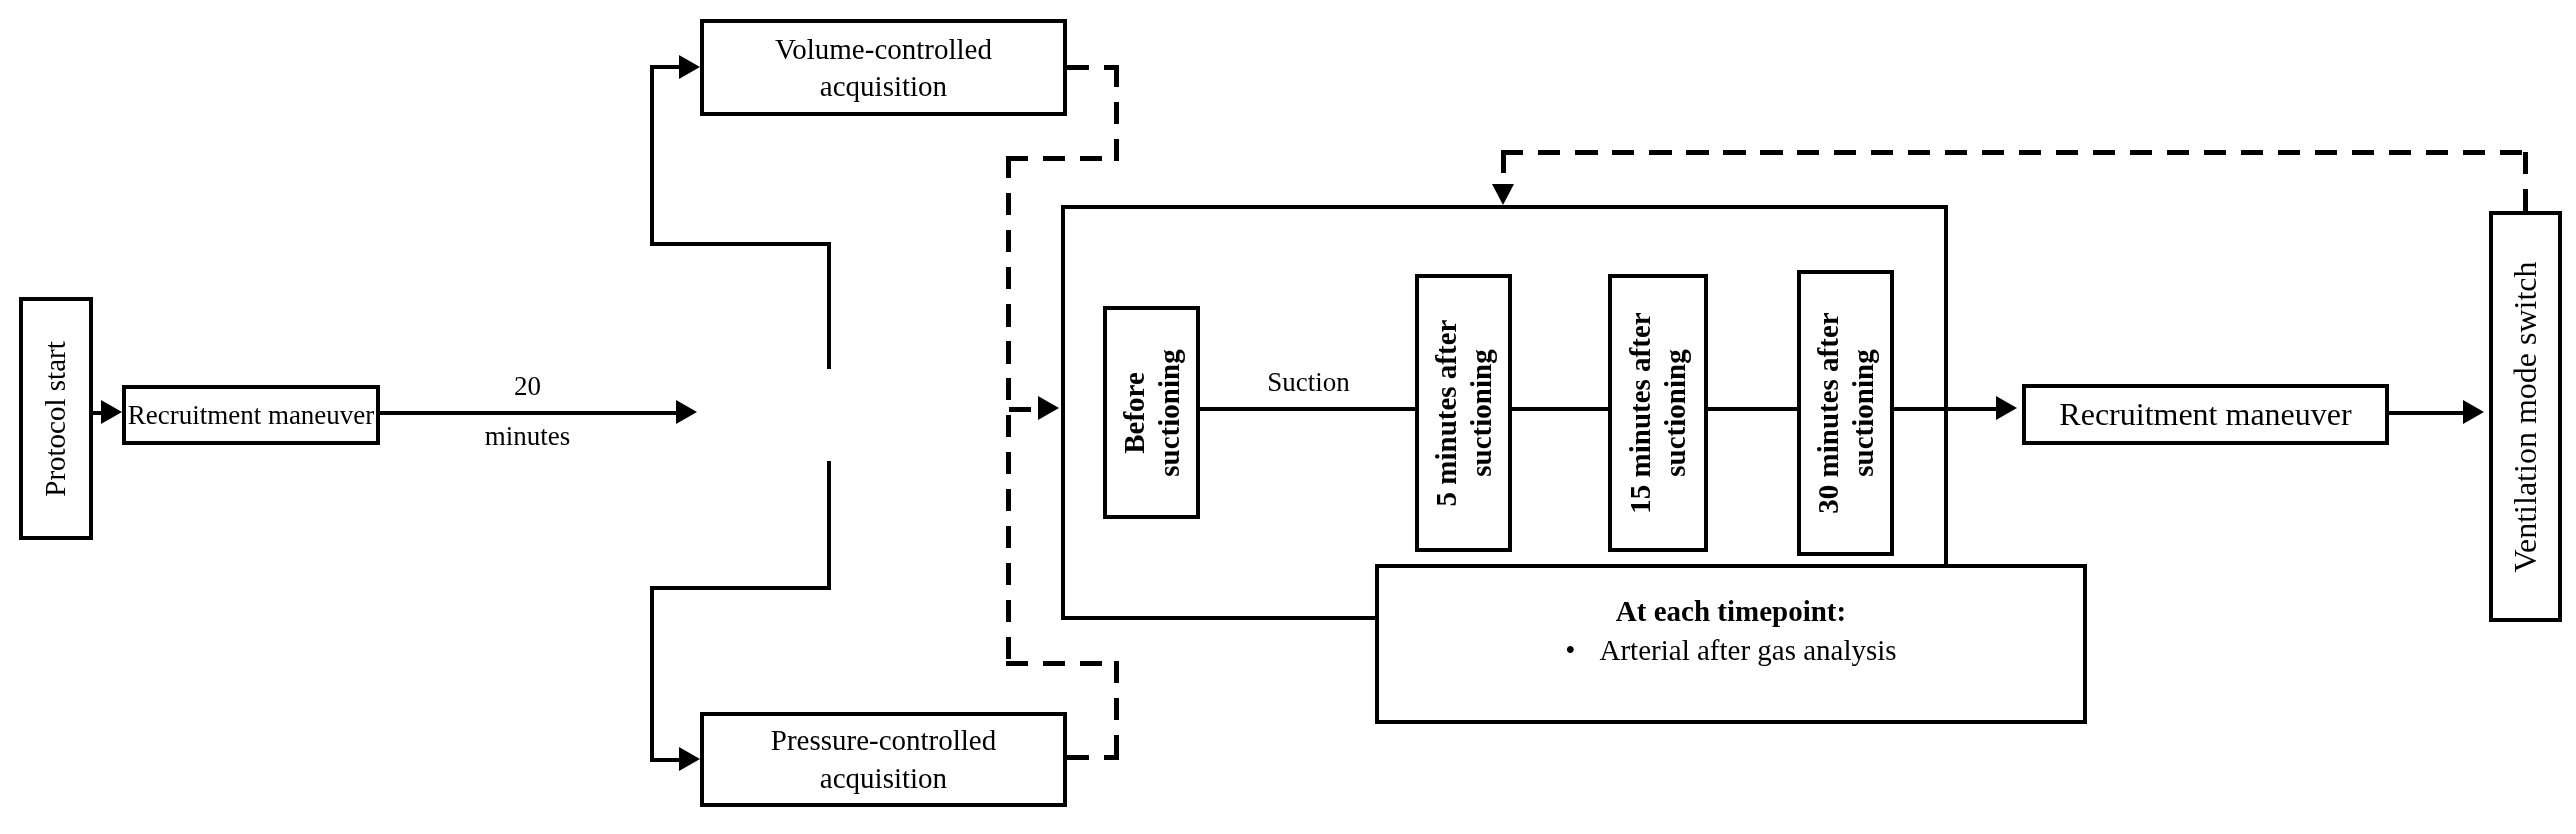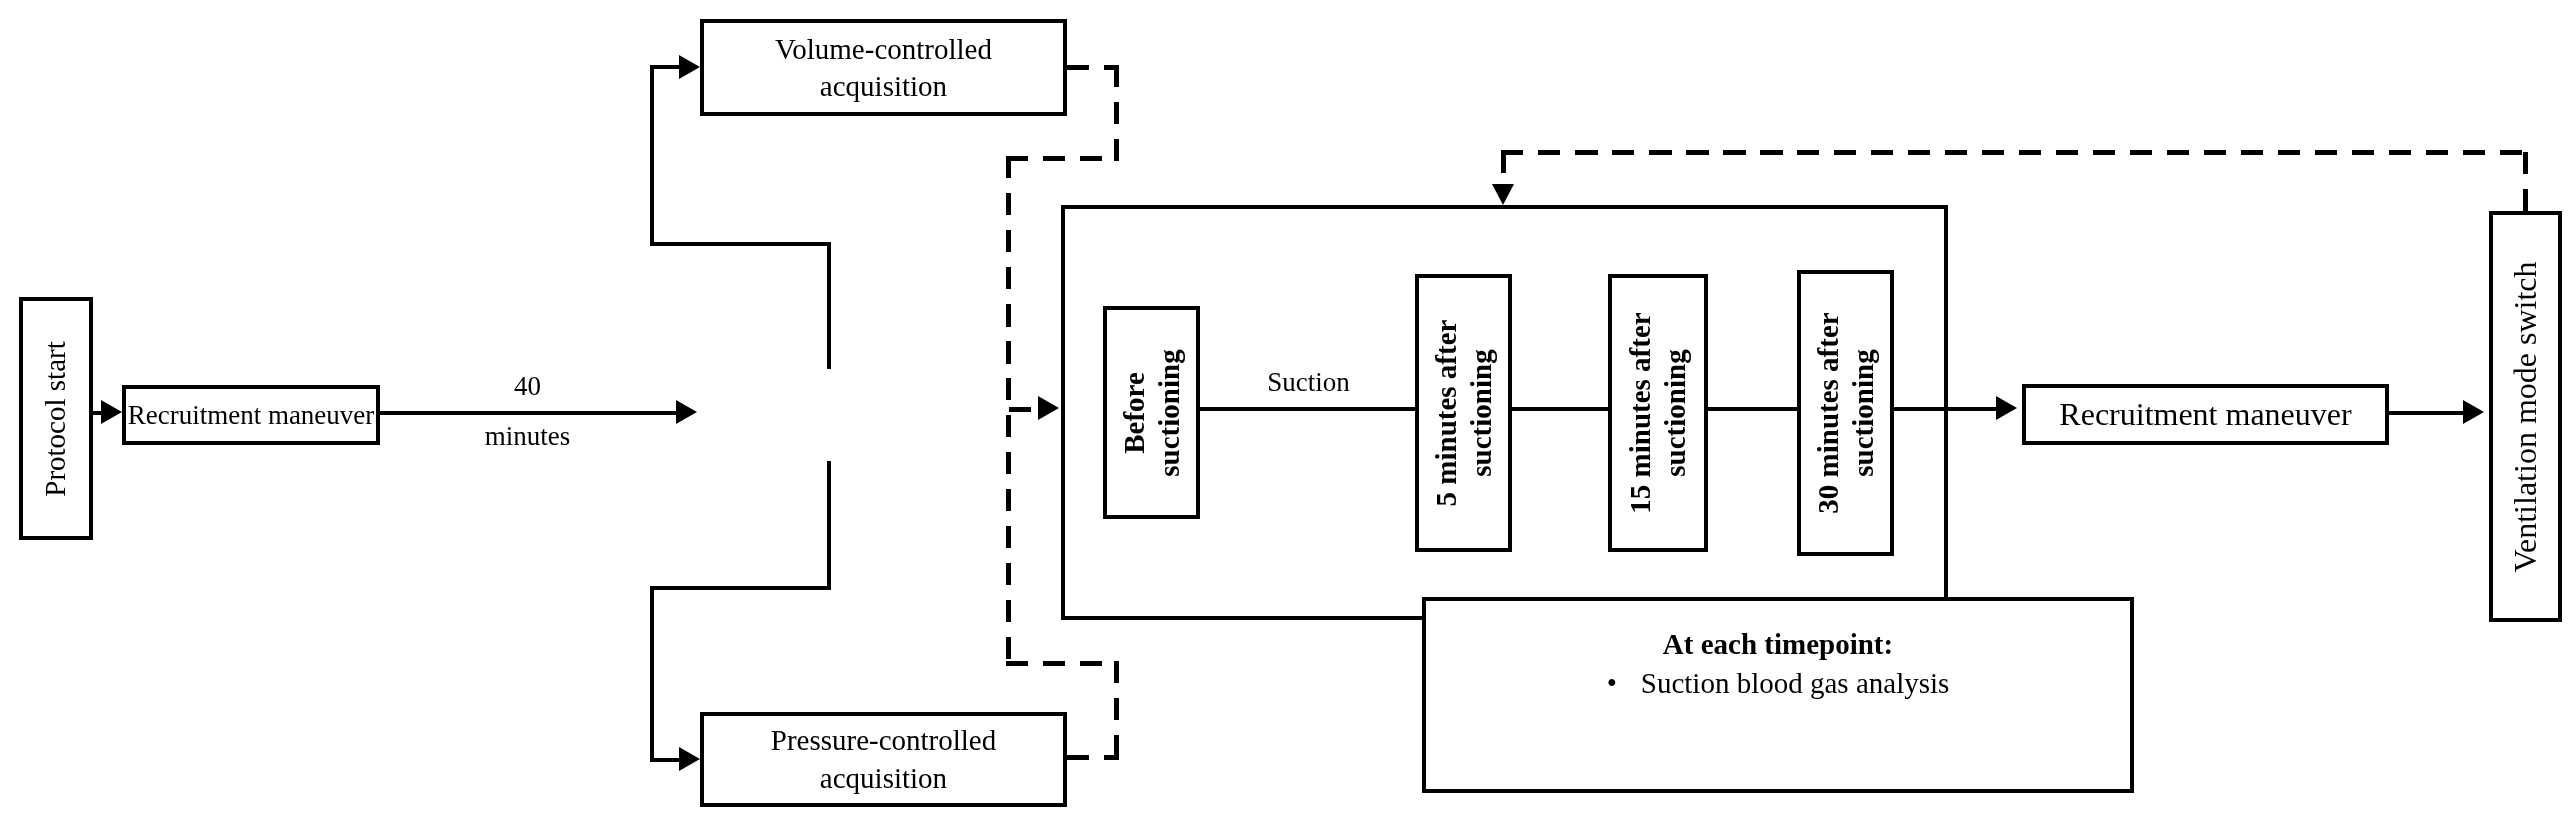--- a/index.html
+++ b/index.html
@@ -67,21 +67,21 @@
   <div class="dash-h" style="left:1067px;top:755px;width:52px;"></div>
 
   <div class="dash-h" style="left:1009px;top:407px;width:27px;"></div>
   <div class="ah-r" style="left:1038px;top:396px;"></div>
 
   <div class="dash-v" style="left:2523px;top:152px;height:59px;"></div>
   <div class="dash-h" style="left:1501px;top:150px;width:1025px;"></div>
   <div class="dash-v" style="left:1501px;top:150px;height:35px;"></div>
   <div class="ah-d" style="left:1492px;top:184px;"></div>
 
-  <div class="floatlbl f34" style="left:447px;top:361px;width:161px;line-height:50px;white-space:pre-line;">40
+  <div class="floatlbl f34" style="left:447px;top:361px;width:161px;line-height:50px;white-space:pre-line;">20
 minutes</div>
   <div class="floatlbl f34" style="left:1228px;top:367px;width:161px;">Suction</div>
 
   <div class="box" style="left:1061px;top:205px;width:887px;height:415px;z-index:1;background:transparent;"></div>
 
   <div class="box" style="left:19.3px;top:297px;width:74px;height:243px;">
     <div class="vlabel f36" style="width:225px;">Protocol start</div>
   </div>
 
   <div class="box" style="left:122px;top:385px;width:258px;height:60px;">
@@ -120,23 +120,23 @@
   </div>
 
   <div class="box" style="left:2022px;top:384px;width:367px;height:61px;">
     <div class="lbl f40">Recruitment maneuver</div>
   </div>
 
   <div class="box" style="left:2489px;top:211px;width:73px;height:411px;">
     <div class="vlabel f40" style="width:394px;">Ventilation mode switch</div>
   </div>
 
-  <div class="note" style="left:1375px;top:597px;width:712px;height:196px;margin-left:47px;">
+  <div class="note" style="left:1375px;top:564px;width:712px;height:160px;">
     <div class="note-inner">
       <div class="bold">At each timepoint:</div>
       <div class="note-line">
-        <span class="bullet">•</span><span>Suction blood gas analysis</span>
+        <span class="bullet">•</span><span>Arterial after gas analysis</span>
       </div>
     </div>
   </div>
 
 </div>
 
 
 </body></html>

